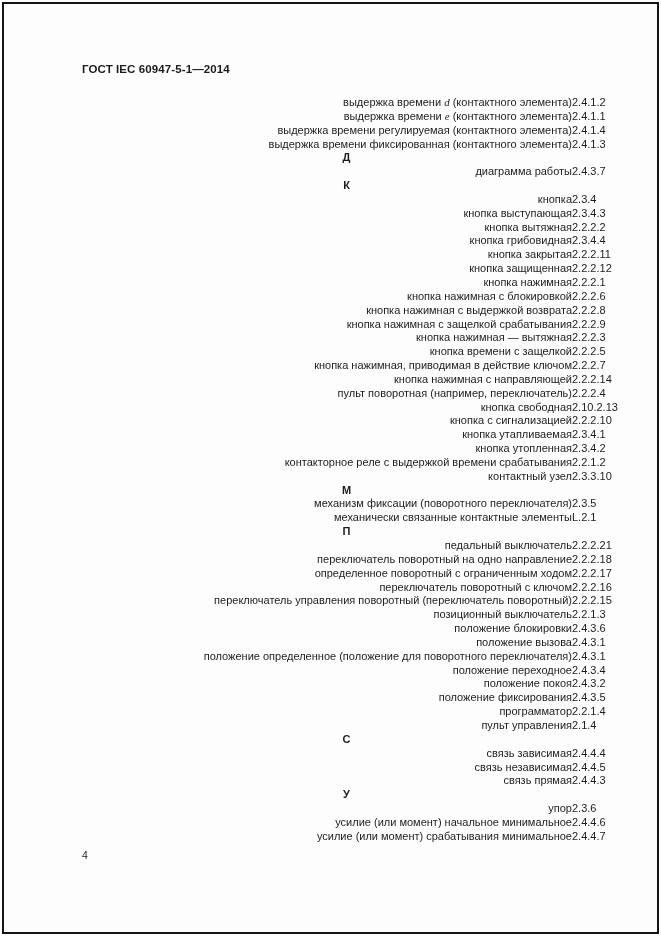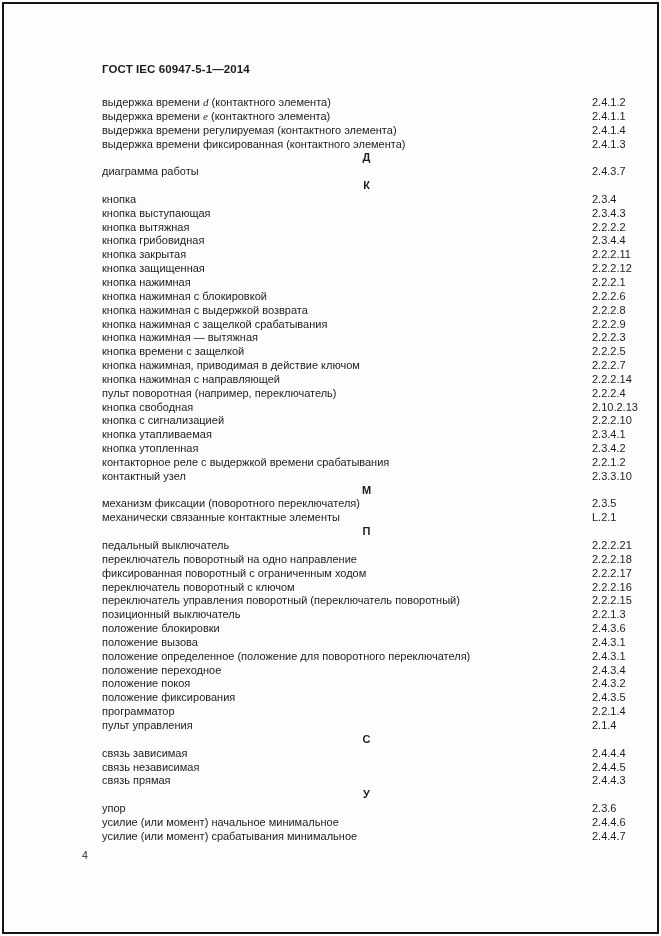--- a/index.html
+++ b/index.html
@@ -23,39 +23,39 @@
     bottom: 2px;
     border: 2px solid #141414;
     background: #fdfdfd;
     box-sizing: border-box;
   }
   .page-inner {
     position: absolute;
     left: 78px;
     top: 58px;
     width: 529px;
-    margin-left: 20px;
   }
   .doc-header {
     font-weight: bold;
     font-size: 11.5px;
     line-height: 14px;
     margin-bottom: 20px;
     letter-spacing: 0.1px;
   }
   .index-row {
     display: flex;
     height: 13.85px;
     line-height: 13.85px;
     font-size: 11px;
     white-space: nowrap;
   }
   .index-row .term {
     flex: 0 0 490px;
     overflow: hidden;
+    text-align: right;
   }
   .index-row .term em {
     font-family: "Liberation Serif", serif;
     font-style: italic;
   }
   .index-row .ref {
     flex: 0 0 auto;
     text-align: center;
   }
   .letter-header {
@@ -198,21 +198,21 @@
         <div class="letter-header">П</div>
         <div class="index-row">
           <span class="term">педальный выключатель</span>
           <span class="ref">2.2.2.21</span>
         </div>
         <div class="index-row">
           <span class="term">переключатель поворотный на одно направление</span>
           <span class="ref">2.2.2.18</span>
         </div>
         <div class="index-row">
-          <span class="term">фиксированная поворотный с ограниченным ходом</span>
+          <span class="term">определенное поворотный с ограниченным ходом</span>
           <span class="ref">2.2.2.17</span>
         </div>
         <div class="index-row">
           <span class="term">переключатель поворотный с ключом</span>
           <span class="ref">2.2.2.16</span>
         </div>
         <div class="index-row">
           <span class="term">переключатель управления поворотный (переключатель поворотный)</span>
           <span class="ref">2.2.2.15</span>
         </div>

